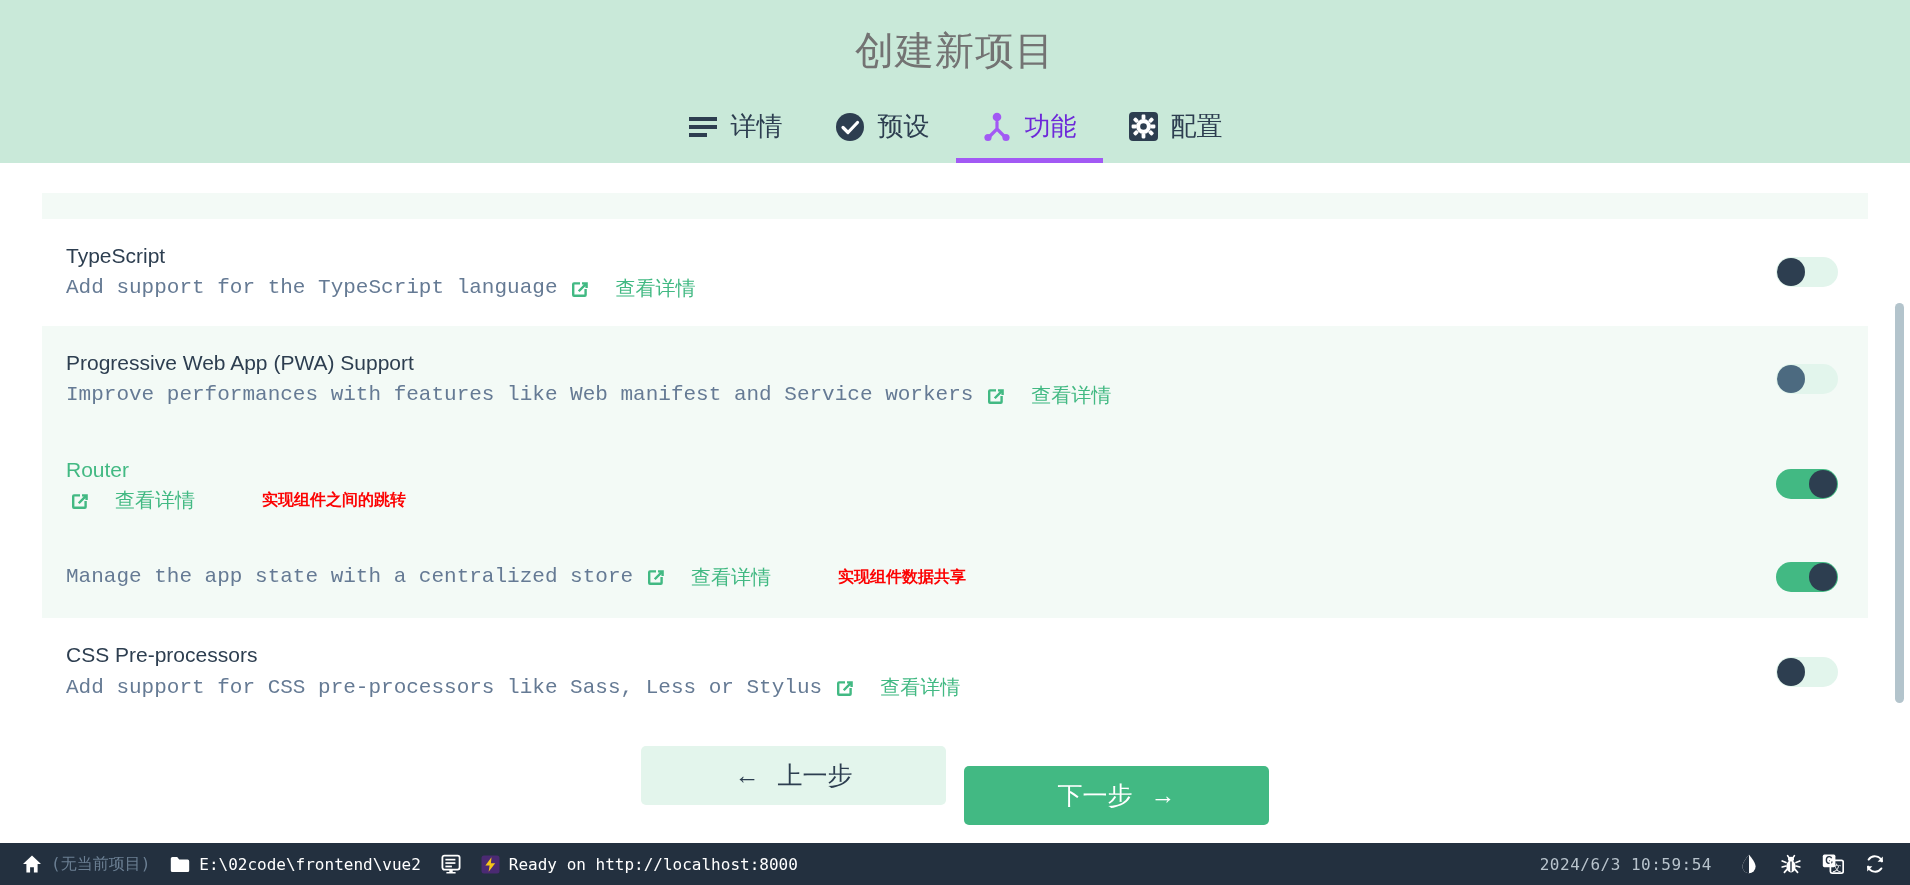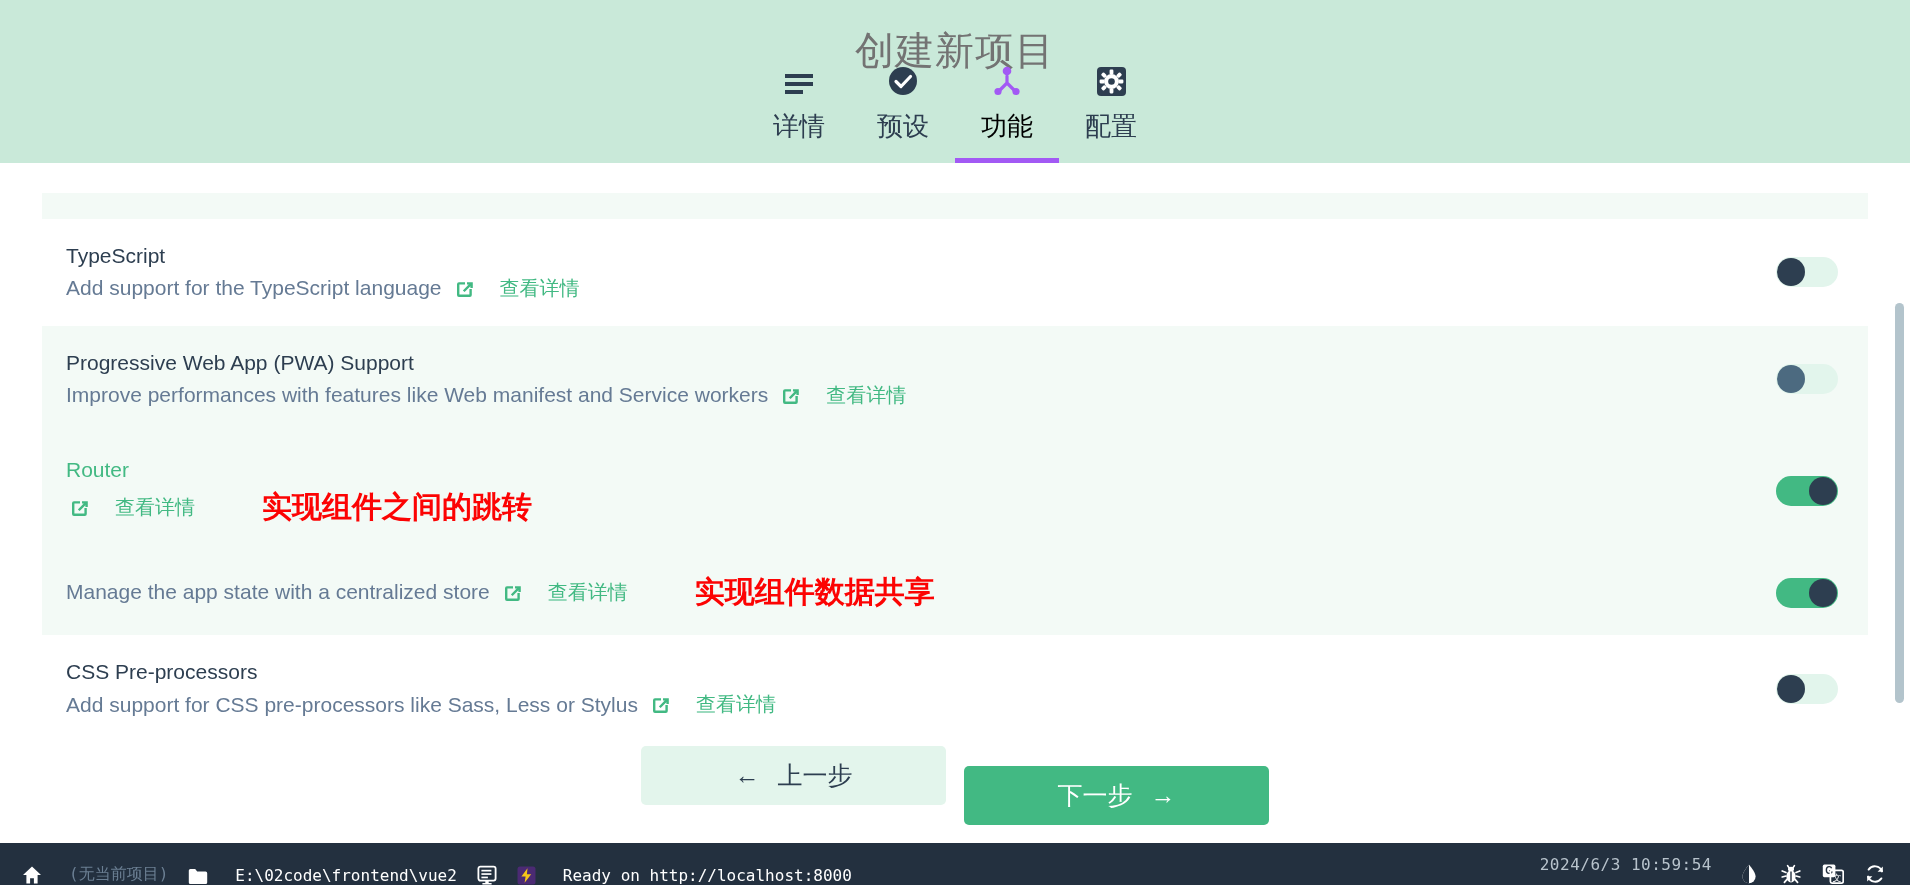--- a/index.html
+++ b/index.html
@@ -39,29 +39,28 @@
     position: absolute;
     left: 0; right: 0; bottom: 0;
   }
   .tab {
     display: flex;
     align-items: center;
     gap: 13px;
     padding: 10px 26px 14px 26px;
     cursor: pointer;
     border-bottom: 5px solid transparent;
-    flex-direction: column;
   }
   .tab-label {
     font-size: 26px;
     color: #2d3e50;
     white-space: nowrap;
   }
   .tab.active { border-bottom-color: #a259f4; }
-  .tab.active .tab-label { color: #000000; text-align: right; }
+  .tab.active .tab-label { color: #6d28d9; text-align: right; }
   .tab-icon { display: flex; align-items: center; justify-content: center; }
 
   
   .main {
     position: relative;
     flex: 1 1 auto;
     background: #ffffff;
     overflow: hidden;
   }
   .feature-list {
@@ -89,20 +88,21 @@
     color: #2d3e50;
     line-height: 1.45;
     margin-bottom: 2px;
   }
   .feature-name.enabled { color: #42b983; }
   .feature-desc-line {
     display: flex;
     align-items: center;
     gap: 9px;
     flex-wrap: nowrap;
+    font-family: Liberation Mono, monospace;
   }
   .feature-desc {
     font-size: 21px;
     color: #657a94;
     line-height: 1.45;
     white-space: nowrap;
   }
   .ext-link {
     display: inline-flex;
     align-items: center;
@@ -110,21 +110,21 @@
     cursor: pointer;
     margin-left: 3px;
   }
   .ext-link-text {
     font-size: 20px;
     color: #42b983;
     white-space: nowrap;
   }
   .annotation {
     color: #fc0303;
-    font-size: 30px;
+    font-size: 16px;
     font-weight: bold;
     white-space: nowrap;
     margin-left: 58px;
   }
 
   
   .toggle {
     flex: 0 0 auto;
     width: 62px; height: 30px;
     border-radius: 15px;
@@ -194,22 +194,22 @@
     display: flex;
     align-items: center;
     padding: 0 14px 0 12px;
     gap: 0;
     color: #ffffff;
     font-family: "DejaVu Sans Mono", "Liberation Mono", monospace;
     font-size: 16px;
   }
   .sb-group {
     display: flex;
-    align-items: flex-end;
-    gap: 27px;
+    align-items: center;
+    gap: 9px;
     padding: 0 10px;
     height: 100%;
     cursor: pointer;
   }
   .sb-muted { color: #6b7f93; }
   .sb-spacer { flex: 1 1 auto; }
   .sb-time { color: #b8c3cc; letter-spacing: 0.5px; padding: 0 16px; }
   .sb-icon { display: inline-flex; align-items: center; }
 </style>
 </head>

